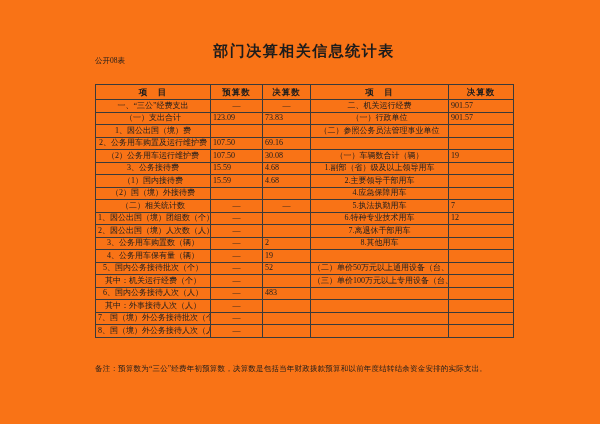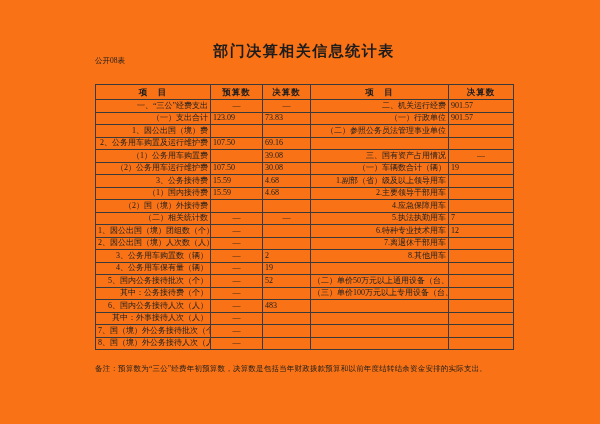--- a/index.html
+++ b/index.html
@@ -28,21 +28,21 @@
   table.stat col.c-item-l{width:115px;}
   table.stat col.c-budget{width:52px;}
   table.stat col.c-final-l{width:48px;}
   table.stat col.c-item-r{width:138px;}
   table.stat col.c-final-r{width:65px;}
   table.stat th, table.stat td{
     border:1px solid #3a3a3a;padding:0 2px;height:11.5px;line-height:1.05;
     overflow:hidden;white-space:nowrap;font-weight:normal;vertical-align:middle;
   }
   table.stat th{height:14px;font-size:8.5px;font-weight:bold;text-align:center;letter-spacing:1px;}
-  td.item{text-align:right;}
+  td.item{text-align:center;}
   td.num{}
   td.dash{text-align:center;}
   td.bold{font-weight:bold;}
   td.ind0{padding-left:3px;}
   td.ind1{padding-left:9px;}
   td.ind2{padding-left:16px;}
   td.ind3{padding-left:22px;}
   td.rind0{padding-left:3px;}
   td.rind1{padding-left:8px;}
   .note{
@@ -99,27 +99,20 @@
           <td class="num"></td>
         </tr>
         <tr>
           <td class="item ind1">2、公务用车购置及运行维护费</td>
           <td class="num">107.50</td>
           <td class="num">69.16</td>
           <td class="item rind0"></td>
           <td class="num"></td>
         </tr>
         <tr>
-          <td class="item ind2">（1）公务用车购置费</td>
-          <td class="num"></td>
-          <td class="num">39.08</td>
-          <td class="item rind0 bold">三、国有资产占用情况</td>
-          <td class="dash">—</td>
-        </tr>
-        <tr>
           <td class="item ind2">（2）公务用车运行维护费</td>
           <td class="num">107.50</td>
           <td class="num">30.08</td>
           <td class="item rind0">（一）车辆数合计（辆）</td>
           <td class="num">19</td>
         </tr>
         <tr>
           <td class="item ind1">3、公务接待费</td>
           <td class="num">15.59</td>
           <td class="num">4.68</td>
@@ -176,21 +169,21 @@
           <td class="num"></td>
         </tr>
         <tr>
           <td class="item ind1">5、国内公务接待批次（个）</td>
           <td class="dash">—</td>
           <td class="num">52</td>
           <td class="item rind0">（二）单价50万元以上通用设备（台、套）</td>
           <td class="num"></td>
         </tr>
         <tr>
-          <td class="item ind2">其中：公务接待费（个）</td>
+          <td class="item ind2">其中：机关运行经费（个）</td>
           <td class="dash">—</td>
           <td class="num"></td>
           <td class="item rind0">（三）单价100万元以上专用设备（台、套）</td>
           <td class="num"></td>
         </tr>
         <tr>
           <td class="item ind1">6、国内公务接待人次（人）</td>
           <td class="dash">—</td>
           <td class="num">483</td>
           <td class="item rind0"></td>

